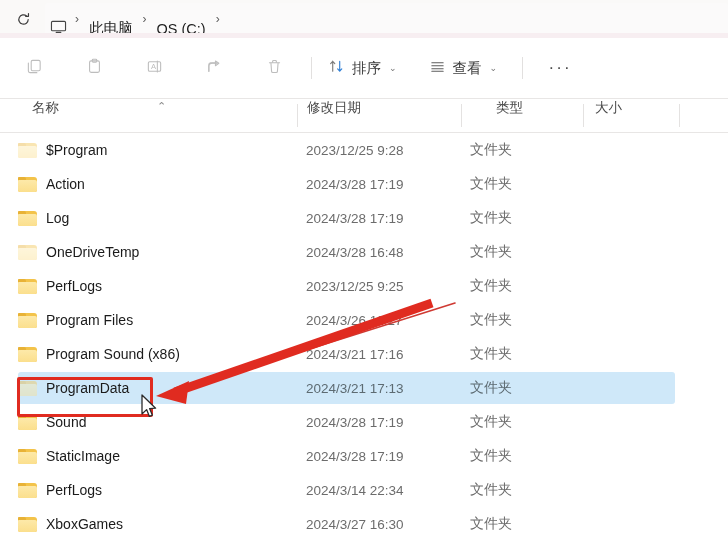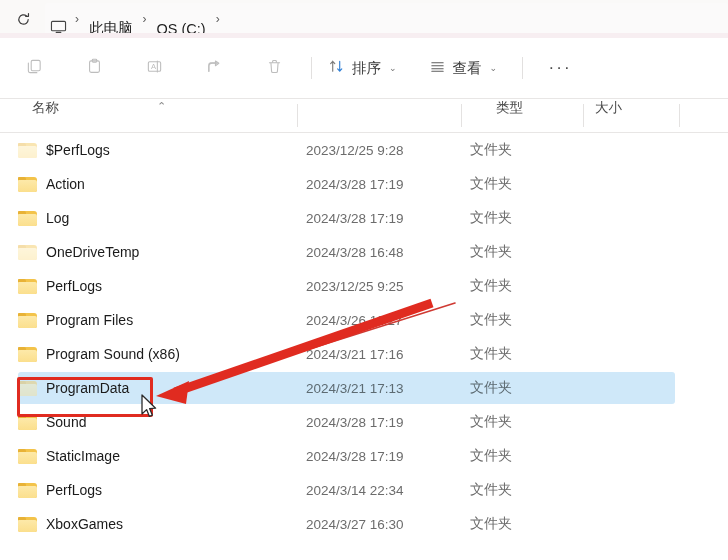--- a/index.html
+++ b/index.html
@@ -223,20 +223,23 @@
     </div>
   </div>
 
   <div class="colhead">
     <div class="colcell" style="left:32px;">
       <span>名称</span>
     </div>
     <div class="sortcaret">⌃</div>
 
     <div class="coldiv" style="left:297px;"></div>
+    <div class="colcell" style="left:307px;">
+      <span>修改日期</span>
+    </div>
 
     <div class="coldiv" style="left:461px;"></div>
     <div class="colcell" style="left:496px;">
       <span>类型</span>
     </div>
 
     <div class="coldiv" style="left:583px;"></div>
     <div class="colcell" style="left:595px;">
       <span>大小</span>
     </div>
@@ -245,21 +248,21 @@
   </div>
 
   <div class="filelist" id="filelist">
       <div class="row">
         <div class="cell-name">
           <span class="folder-ico dim">
             <span class="back"></span>
             <span class="tab"></span>
             <span class="front"></span>
           </span>
-          <span>$PerfLogs</span>
+          <span>$Program</span>
         </div>
         <div class="cell-date">2023/12/25 9:28</div>
         <div class="cell-type">文件夹</div>
         <div class="cell-size"></div>
       </div>
       <div class="row">
         <div class="cell-name">
           <span class="folder-ico">
             <span class="back"></span>
             <span class="tab"></span>

